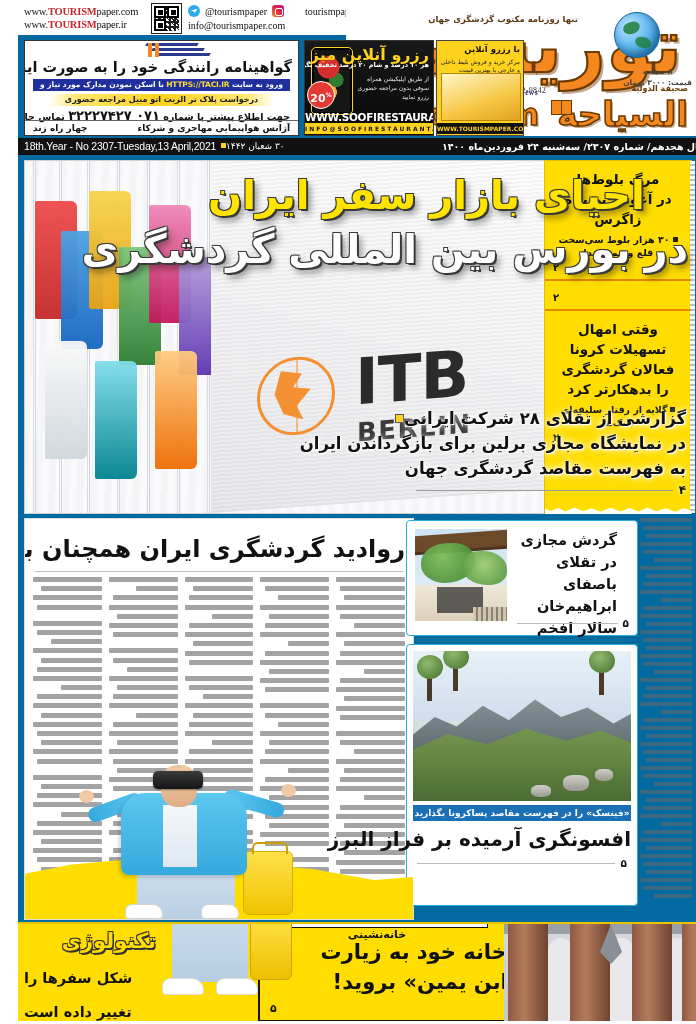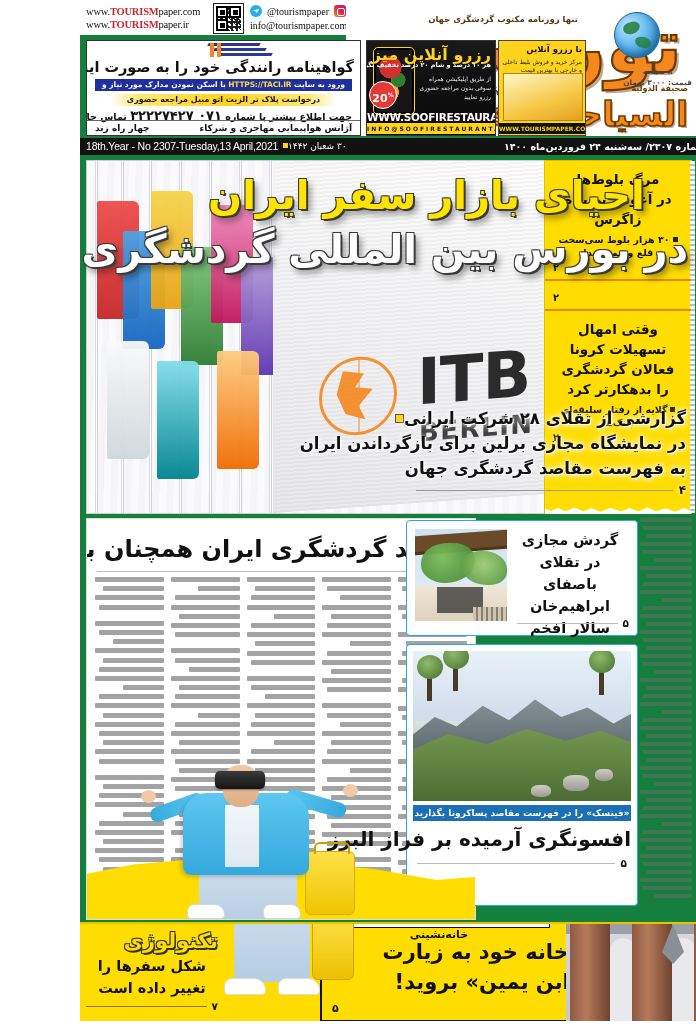--- a/index.html
+++ b/index.html
@@ -3,21 +3,21 @@
 <meta charset="utf-8">
 <style>
   html,body{margin:0;padding:0;}
   body{
     width:696px;height:1024px;overflow:hidden;
     background:#ffffff;
     font-family:"DejaVu Sans","Liberation Sans",sans-serif;
     color:#111;
     position:relative;
   }
-  .page{position:relative;width:616px;height:1024px;background:#15803d;}
+  .page{position:relative;width:678px;height:1024px;background:#0369a1;}
 
   
   .topbar{position:absolute;left:0;top:0;width:696px;height:35px;background:#fff;}
   .urls{position:absolute;left:6px;top:2px;width:124px;height:32px;
         display:flex;flex-direction:column;justify-content:center;gap:2px;}
   .urlline{font-family:"Liberation Serif","DejaVu Serif",serif;font-size:10.5px;
            letter-spacing:-.2px;direction:ltr;text-align:left;white-space:nowrap;color:#111;}
   .urlline b{color:#c1272d;font-weight:700;}
   .qr{position:absolute;left:133px;top:3px;width:29px;height:29px;background:#fff;
       border:1px solid #222;}
@@ -272,21 +272,21 @@
      background:#FFDD00;
      clip-path:polygon(0 42%,12% 30%,30% 22%,52% 26%,74% 36%,90% 50%,100% 46%,100% 100%,0 100%);}
 
   
   .rcol{position:absolute;right:4px;top:518px;width:286px;height:400px;}
   .rtext{position:absolute;right:0;top:0;width:52px;height:392px;overflow:hidden;}
   .rtext .tx{height:4px;margin-bottom:4px;opacity:.55;}
   .card{position:absolute;left:0;width:232px;border:1.5px solid #29abe2;border-radius:4px;
      background:#fff;box-sizing:border-box;}
   .card.virtual{top:2px;height:116px;padding:8px;}
-  .v-title{position:absolute;right:8px;top:8px;width:118px;text-align:center;
+  .v-title{position:absolute;right:20px;top:8px;width:118px;text-align:right;
      font-size:14.5px;font-weight:700;line-height:22px;color:#111;letter-spacing:-.4px;}
   .v-img{position:absolute;left:8px;top:8px;width:92px;height:92px;overflow:hidden;
      background:linear-gradient(180deg,#cfe3f2,#e7eef3);}
   .v-img .roof{position:absolute;left:-4px;top:4px;width:100px;height:16px;background:#6b4a2a;
      transform:skewY(-4deg);box-shadow:0 3px 0 #4e341c;}
   .v-img .tree{position:absolute;left:6px;top:14px;width:54px;height:40px;border-radius:50% 40% 55% 45%;
      background:radial-gradient(circle at 40% 35%,#7dbb5a,#3f8230);opacity:.95;}
   .v-img .tree2{position:absolute;left:46px;top:22px;width:46px;height:34px;border-radius:45% 55% 40% 60%;
      background:radial-gradient(circle at 50% 40%,#9ccc6f,#4c8f37);opacity:.92;}
   .v-img .wall{position:absolute;left:0;bottom:0;width:92px;height:36px;
@@ -321,21 +321,21 @@
   .a-page .n{font-size:10.5px;font-weight:700;color:#111;}
   .a-page .r{flex:1;height:1px;background:#bbb;}
 
   
   .bottom{position:absolute;left:0;top:922px;width:696px;height:100px;background:#FFDD00;
      border-top:2px solid #e5c400;overflow:hidden;}
   .b-tech{position:absolute;left:6px;top:4px;width:132px;}
   .b-tech .kicker{font-size:21px;font-weight:700;color:#FFDD00;letter-spacing:-.6px;
      text-shadow:1.5px 1.5px 0 #333,-1px 1px 0 #333,1px -1px 0 #333,-1px -1px 0 #333;
      text-align:right;line-height:26px;}
-  .b-tech .t2{margin-top:2px;text-align:center;font-size:14.5px;font-weight:700;color:#111;
+  .b-tech .t2{margin-top:14px;text-align:left;font-size:14.5px;font-weight:700;color:#111;
      line-height:20px;letter-spacing:-.4px;}
   .b-tech .pg{margin-top:2px;display:flex;align-items:center;gap:5px;}
   .b-tech .pg .n{font-size:10.5px;font-weight:700;}
   .b-tech .pg .r{flex:1;height:1px;background:#8a7800;}
 
   .b-photo{position:absolute;left:136px;top:-132px;width:130px;height:232px;z-index:2;}
   .b-jean{position:absolute;left:18px;top:104px;width:76px;height:86px;
      background:linear-gradient(180deg,#cfe0ef,#b5cde2);border-radius:6px;}
   .b-shoe{position:absolute;top:186px;width:40px;height:15px;border-radius:8px 12px 4px 4px;
      background:#fff;border:1px solid #dcdcdc;}

